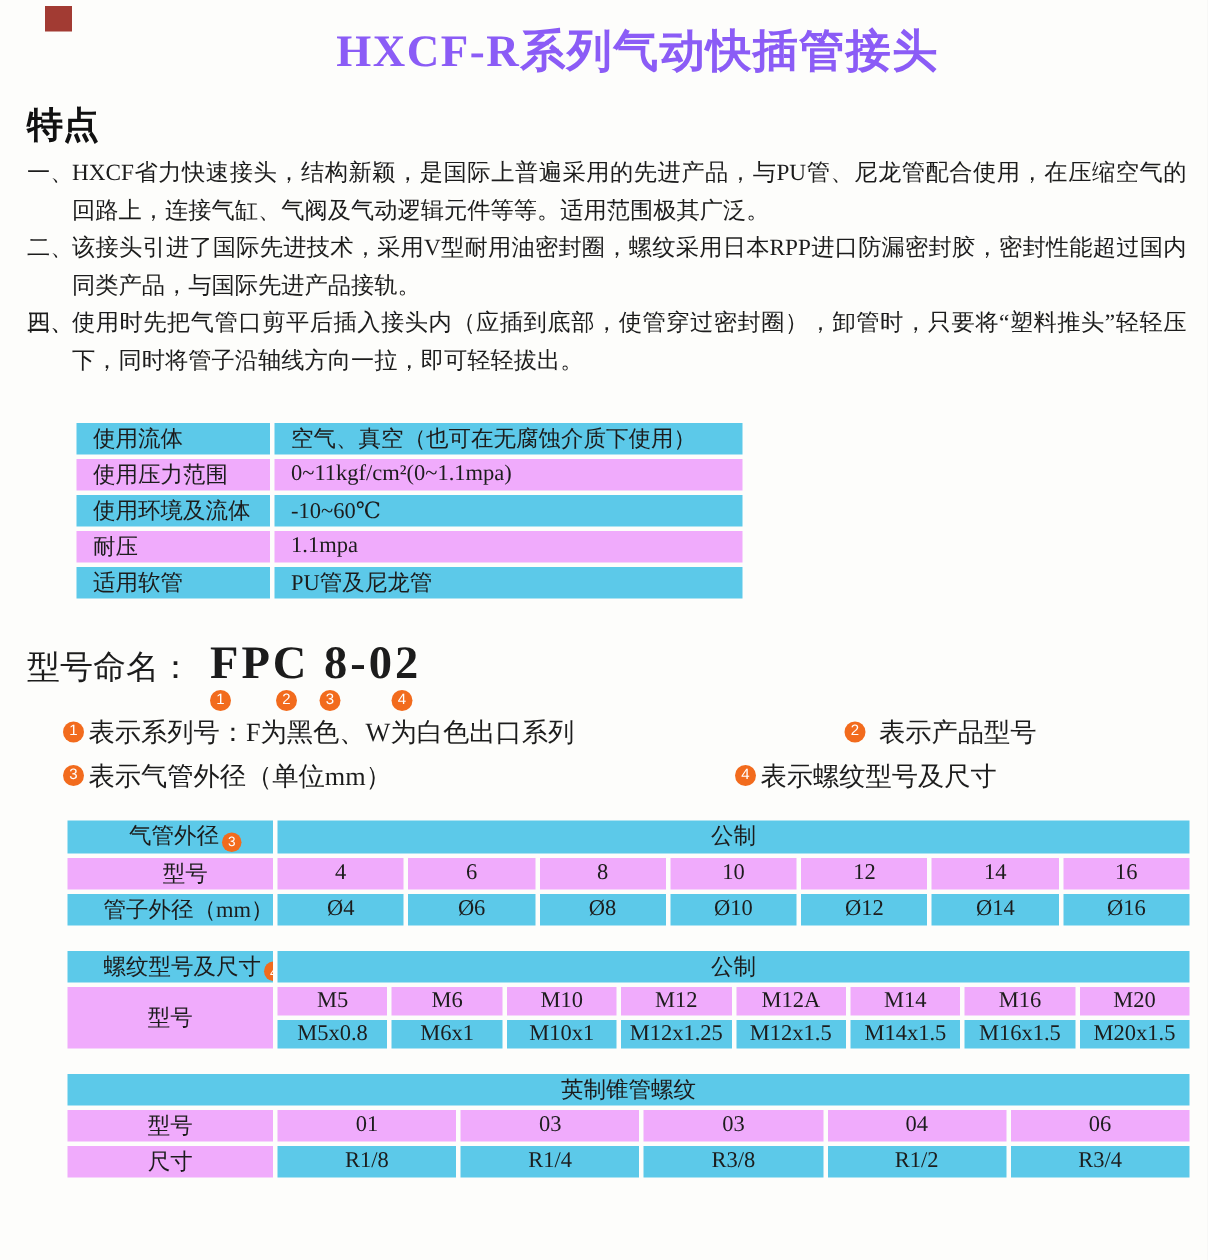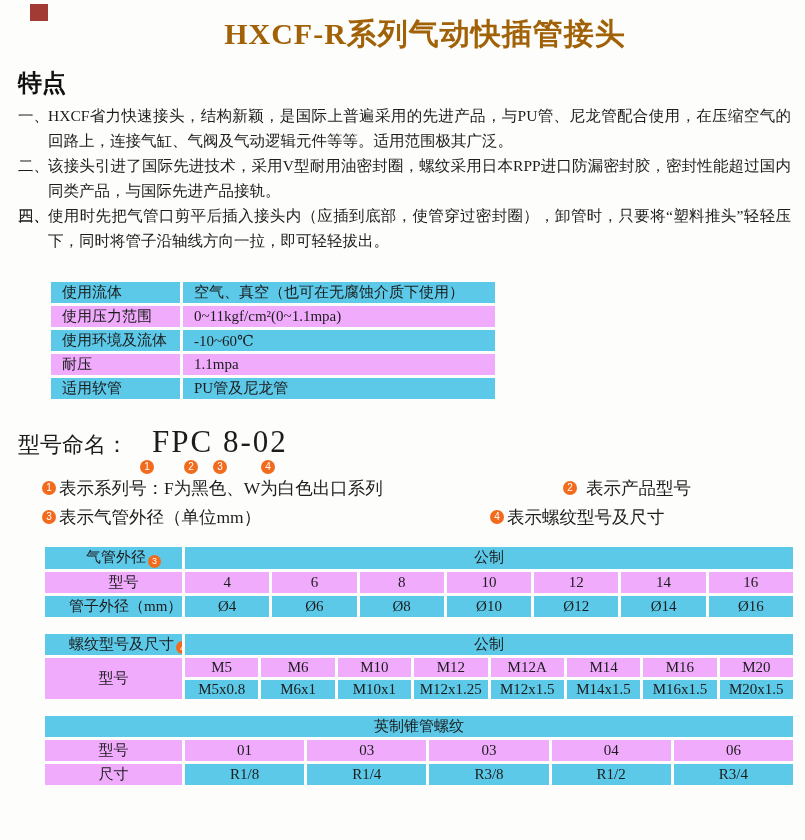--- a/index.html
+++ b/index.html
@@ -1,34 +1,34 @@
 <!DOCTYPE html>
 <html><head>
 <meta charset="utf-8">
 <style>
   * { margin:0; padding:0; box-sizing:border-box; }
   body { background:#e8e8e8; font-family:"Liberation Serif","DejaVu Serif",serif; }
   .page { position:relative; width:805px; height:840px; margin:0 auto; background:#fdfdfb; color:#1c1c1c; overflow:hidden; }
   .corner-mark { position:absolute; left:30px; top:4px; width:18px; height:17px; background:#a23b33; }
-  .title { margin-top:14px; padding-left:45px; text-align:center; font-size:30px; font-weight:bold; letter-spacing:1px; color:#a16207; }
+  .title { margin-top:14px; padding-left:45px; text-align:center; font-size:30px; font-weight:bold; letter-spacing:1px; color:#8b5cf6; }
   h2.sec { margin:12px 0 4px 18px; font-family:"Liberation Sans","DejaVu Sans",sans-serif; font-size:24px; font-weight:bold; color:#111; }
   .features { margin-top:4px; }
   .feat-item { position:relative; padding:0 14px 0 48px; font-size:15.5px; line-height:25px; text-align:justify; }
   .feat-num { position:absolute; left:18px; top:0; }
   
   table { border-collapse:separate; border-spacing:3px; table-layout:fixed; }
   td { overflow:hidden; white-space:nowrap; }
   .tech-table { margin:26px 0 0 48px; width:450px; font-size:15px; }
   .tech-table td { height:20px; padding:1px 6px 1px 11px; }
   .c { background:#5cc9e9; }
   .g { background:#f0abfc; }
   
   .model-naming { position:relative; margin:22px 0 0 18px; height:50px; }
   .mn-heading { font-family:"Liberation Sans","DejaVu Sans",sans-serif; font-size:22px; font-weight:normal; vertical-align:baseline; }
-  .mn-model { font-size:31px; font-weight:normal; letter-spacing:2px; margin-left:24px; }
+  .mn-model { font-size:31px; font-weight:bold; letter-spacing:2px; margin-left:12px; }
   .mk { display:inline-flex; width:14px; height:14px; border-radius:50%; background:#f26b1d; color:#fff; font-size:10px; line-height:14px; align-items:center; justify-content:center; font-family:"Liberation Sans",sans-serif; flex:none; }
   .mn-mk { position:absolute; top:36px; }
   .mk1 { left:122px; } .mk2 { left:166px; } .mk3 { left:195px; } .mk4 { left:243px; }
   
   .legend { position:relative; margin-left:42px; height:58px; font-size:17.5px; }
   .lg-item { position:absolute; display:flex; align-items:center; white-space:nowrap; }
   .lg-item .mk { margin-right:3px; }
   .lg-a1 { left:0; top:2px; } .lg-a2 { left:521px; top:2px; }
   .lg-b1 { left:0; top:31px; } .lg-b2 { left:448px; top:31px; }
   .lg-a2 .mk { margin-right:9px; }

